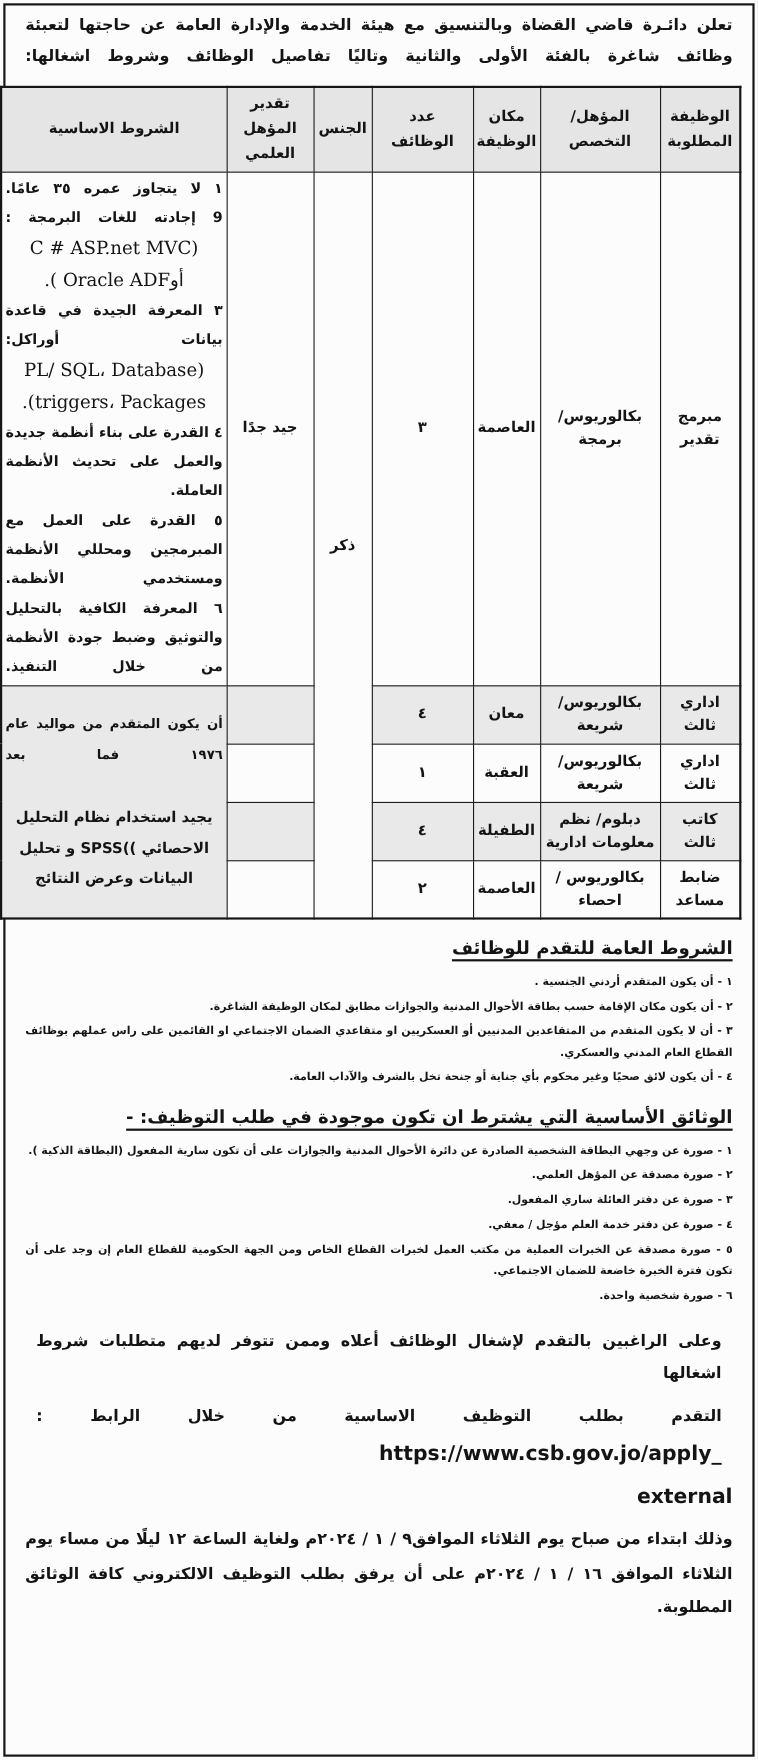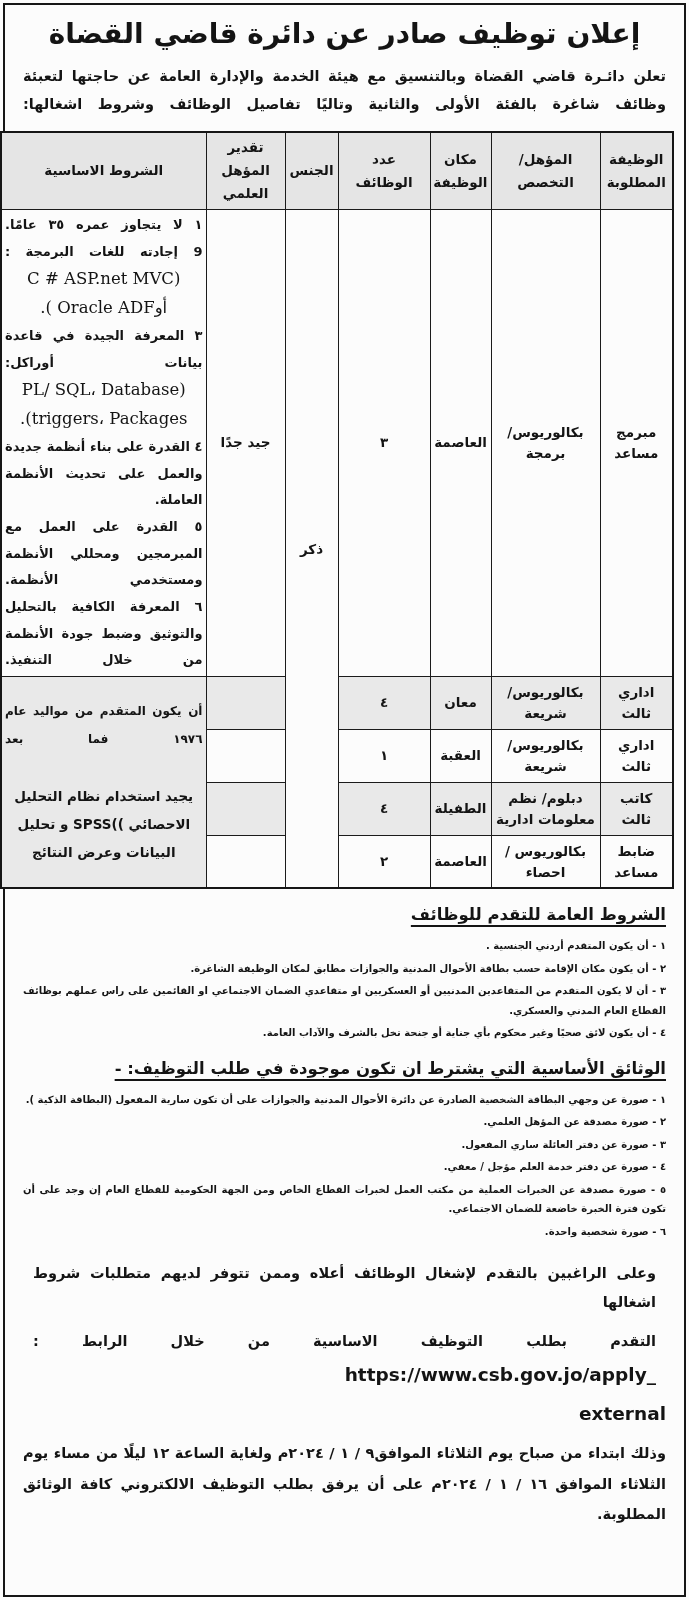--- a/index.html
+++ b/index.html
@@ -63,21 +63,20 @@
   }
   .closing{font-size:14.5px;line-height:2.1;text-align:justify;margin:14px 8px 0;}
 </style>
 </head>
 <body>
 
 <div class="sheet">
   <div class="frame"></div>
   <div class="content">
 
-    <h1 class="title">إعلان توظيف صادر عن دائرة قاضي القضاة</h1>
 
     <p class="intro">تعلن دائـرة قاضي القضاة وبالتنسيق مع هيئة الخدمة والإدارة العامة عن حاجتها لتعبئة وظائف شاغرة بالفئة الأولى والثانية وتاليًا تفاصيل الوظائف وشروط اشغالها:</p>
 
     <table class="jobs" dir="rtl">
       <colgroup>
         <col style="width:73px">
           <col style="width:109px">
           <col style="width:61px">
         <col style="width:92px">
           <col style="width:53px">
@@ -90,21 +89,21 @@
           <th>المؤهل/ التخصص</th>
           <th>مكان الوظيفة</th>
           <th>عدد الوظائف</th>
           <th>الجنس</th>
           <th>تقدير المؤهل العلمي</th>
           <th>الشروط الاساسية</th>
         </tr>
       </thead>
       <tbody>
         <tr class="row1">
-          <td class="cell">مبرمج مساعد</td>
+          <td class="cell">مبرمج تقدير</td>
           <td class="cell">بكالوريوس/ برمجة</td>
           <td class="cell">العاصمة</td>
           <td class="cell">٣</td>
           <td class="gender" rowspan="5">ذكر</td>
           <td class="cell">جيد جدًا</td>
           <td class="cond">
 
               <div class="cline">١ لا يتجاوز عمره ٣٥ عامًا.</div>
 
               <div class="cline">9 إجادته للغات البرمجة :</div>

